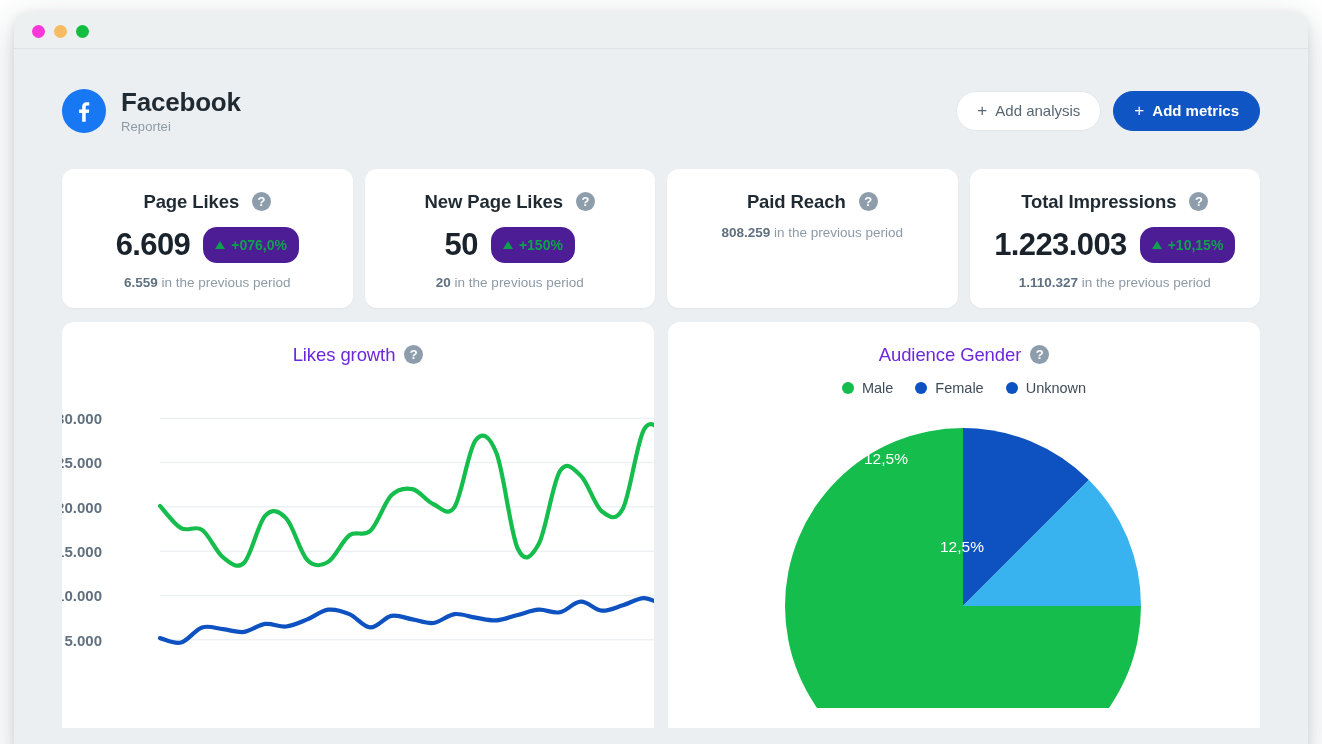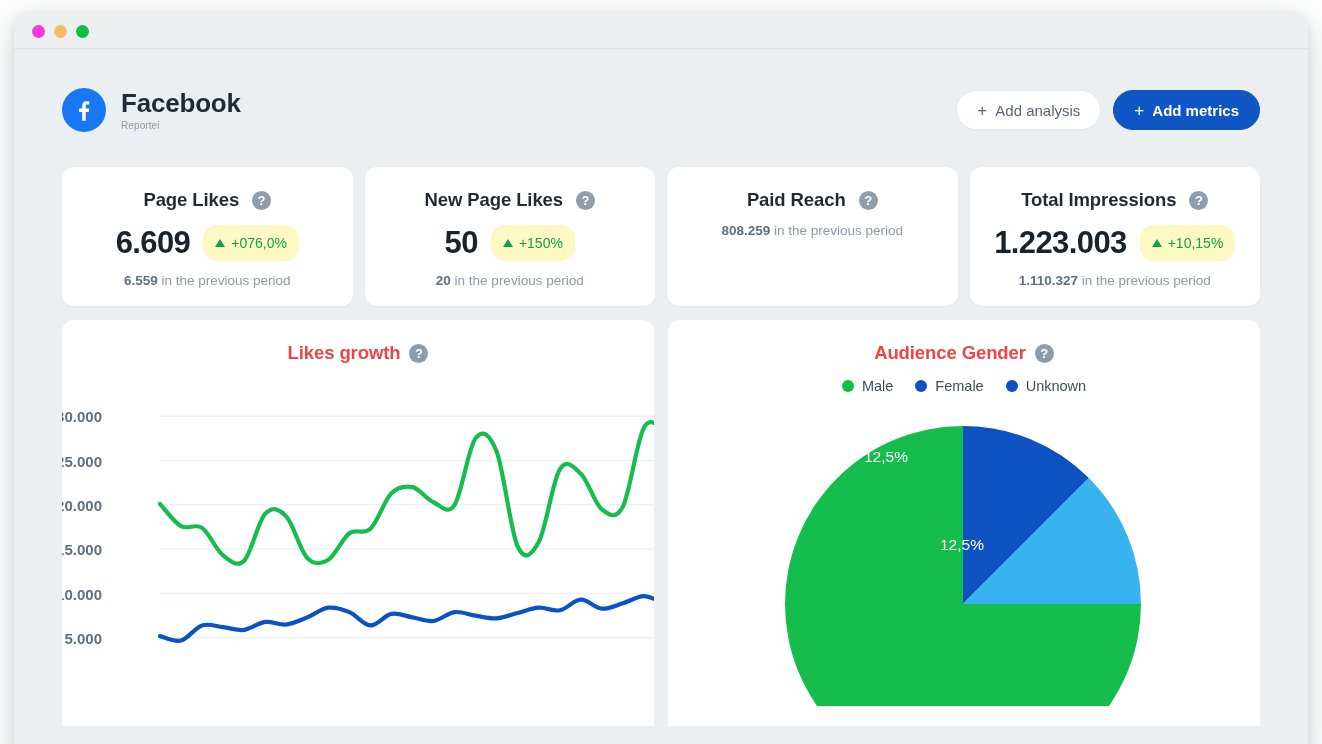--- a/index.html
+++ b/index.html
@@ -51,21 +51,21 @@
     background: #1877f2;
     display: flex; align-items: center; justify-content: center;
     flex: none;
   }
   .fb-logo svg { display: block; }
   .brand-text { display: flex; flex-direction: column; gap: 1px; }
   .brand-title {
     font-size: 26px; font-weight: 600; color: #1f2a33; letter-spacing: -.2px;
     line-height: 1.15;
   }
-  .brand-sub { font-size: 10px; color: #8d9aa6; letter-spacing: .1px; }
+  .brand-sub { font-size: 13px; color: #8d9aa6; letter-spacing: .1px; }
 
   .hdr-actions { display: flex; align-items: center; gap: 12px; }
   .btn {
     border-radius: 22px;
     font-size: 15px; font-weight: 500;
     height: 40px;
     display: inline-flex; align-items: center; gap: 8px;
     padding: 0 20px;
     cursor: pointer;
     white-space: nowrap;
@@ -110,24 +110,24 @@
   }
   .metric-value-row {
     display: flex; justify-content: center; gap: 13px;
     margin-top: 14px;
   }
   .metric-value {
     font-size: 31px; font-weight: 700; color: #1a232b; letter-spacing: -.6px;
   }
   .badge {
     display: inline-flex; align-items: center; gap: 6px;
-    background: #fef9c3; color: #11a04e;
+    background: #4c1d95; color: #11a04e;
     border-radius: 14px;
     padding: 5px 12px;
-    font-size: 14px; font-weight: 400;
+    font-size: 14px; font-weight: 700;
   }
   .tri {
     width: 0; height: 0;
     border-left: 5px solid transparent;
     border-right: 5px solid transparent;
     border-bottom: 8px solid #11a04e;
   }
   .metric-prev {
     margin-top: 12px;
     font-size: 13.5px; color: #8d9aa6;
@@ -146,21 +146,21 @@
     border-radius: 12px 12px 0 0;
     height: 406px;
     padding-top: 22px;
     overflow: hidden;
     position: relative;
   }
   .chart-title-row {
     display: flex; align-items: center; justify-content: center; gap: 9px;
   }
   .chart-title {
-    font-size: 18.5px; font-weight: 700; color: #ef4444; letter-spacing: -.1px;
+    font-size: 18.5px; font-weight: 400; color: #6d28d9; letter-spacing: -.1px;
   }
   .legend {
     display: flex; align-items: center; justify-content: center; gap: 22px;
     margin-top: 14px;
   }
   .legend-item { display: flex; align-items: center; gap: 8px; cursor: pointer; }
   .legend-dot { width: 12px; height: 12px; border-radius: 50%; flex: none; }
   .legend-label { font-size: 14.5px; color: #404d59; }
 
   .plot { position: relative; margin-top: 16px; }

